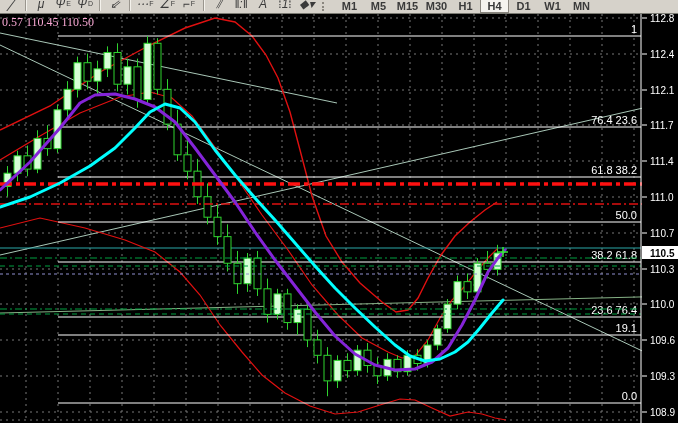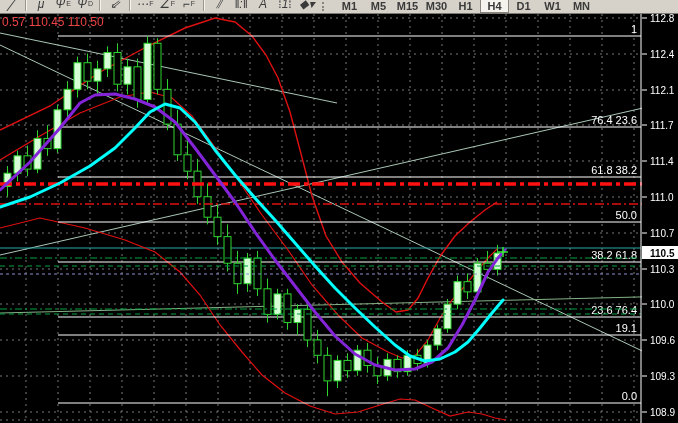--- a/index.html
+++ b/index.html
@@ -9,22 +9,22 @@
   .toolbar-inner{position:absolute;top:-8px;left:0;height:22px;display:flex;align-items:center;}
   .tool-btn{height:20px;min-width:22px;padding:0 2px;display:flex;align-items:flex-end;justify-content:center;
     color:#3a3a3a;font-size:12px;font-style:italic;background:transparent;border:none;line-height:18px;cursor:default;}
   .tool-btn sub{font-size:7px;font-style:normal;margin-left:1px;}
   .sep{width:1px;height:16px;margin:0 3px;background:#9a968e;border-right:1px solid #f4f2ec;}
   .grip{width:7px;height:16px;margin:0 4px;border-left:2px dotted #8a867e;}
   .tf-btn{height:20px;width:29px;font-size:11px;font-weight:bold;color:#3a3a3a;
     background:transparent;border:1px solid transparent;padding:0;line-height:24px;cursor:default;}
   .tf-btn.active{background:#f5f3ee;border:1px solid #8a867e;}
   .chart-wrap{position:relative;width:678px;height:409px;background:#000;}
-  .quote-overlay{position:absolute;left:2px;top:1px;color:#ef4444;font-size:12px;letter-spacing:0px;
-    font-family:Liberation Sans, sans-serif;z-index:5;}
+  .quote-overlay{position:absolute;left:2px;top:1px;color:#f9a8d4;font-size:12px;letter-spacing:0px;
+    font-family:Liberation Serif, serif;z-index:5;}
   svg text{font-family:"Liberation Sans",sans-serif;}
 </style>
 </head>
 <body>
 
 <div class="toolbar">
   <div class="toolbar-inner">
     <div id="tools-host" style="display:flex;align-items:center;">
         <button class="tool-btn">╱</button>
         <div class="sep"></div>

